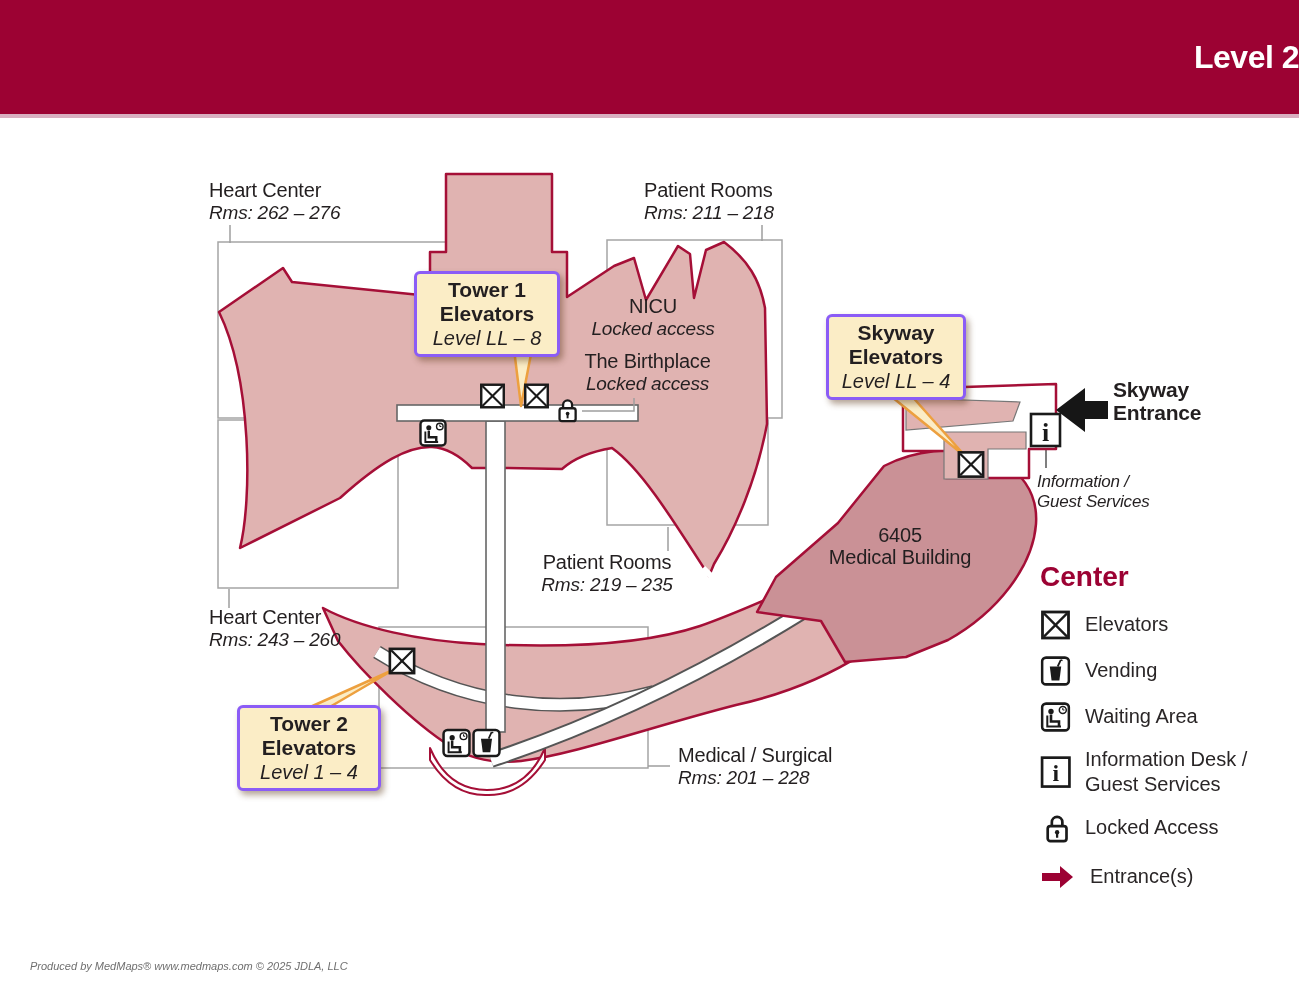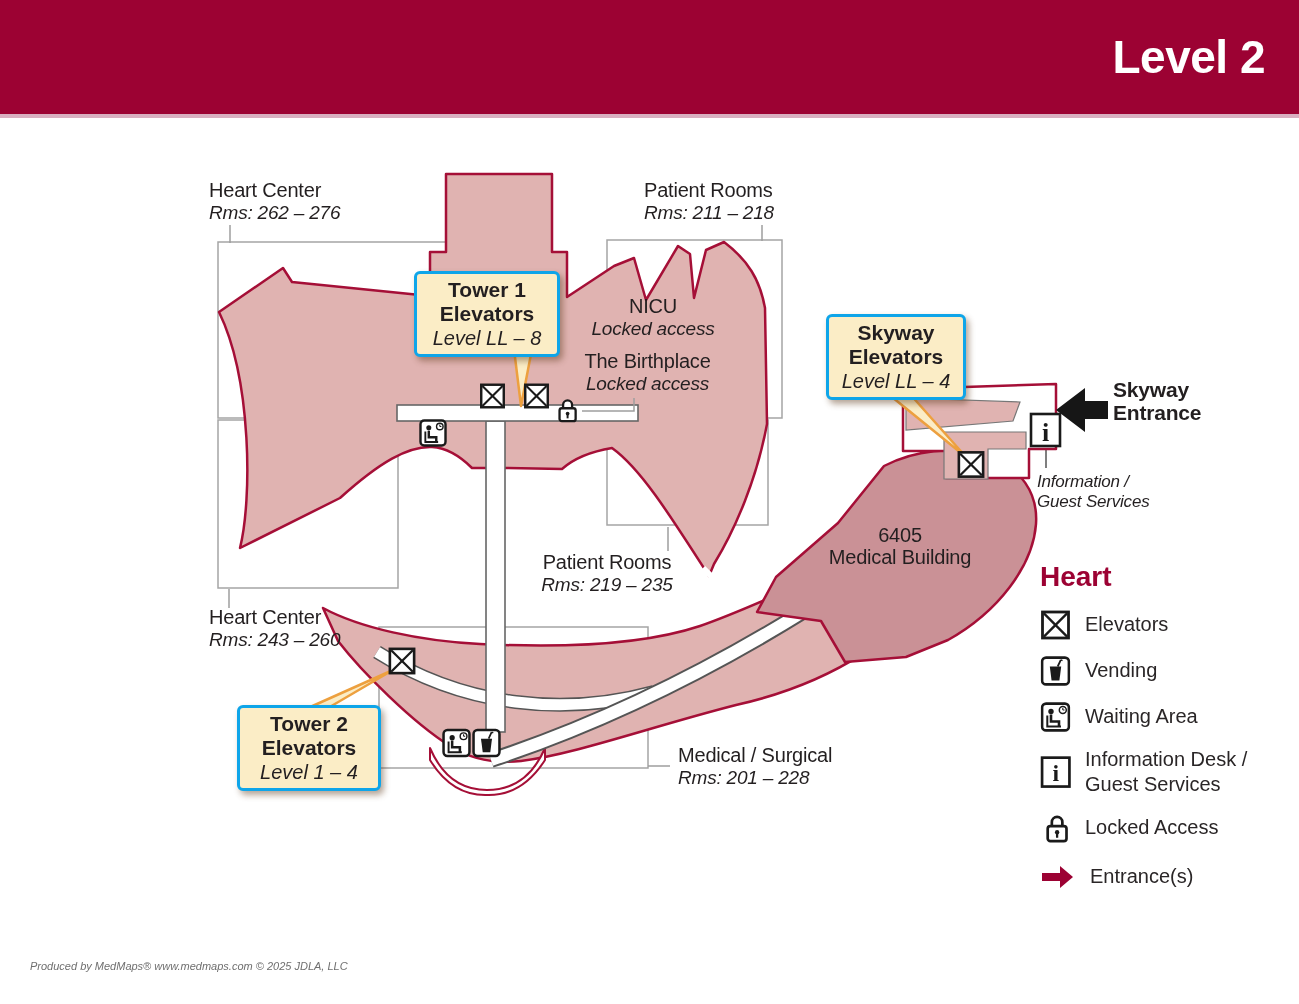--- a/index.html
+++ b/index.html
@@ -1,26 +1,26 @@
 <!DOCTYPE html>
 <html><head>
 <meta charset="utf-8">
 <style>
   html,body{margin:0;padding:0;background:#fff;}
   .stage{position:relative;width:1299px;height:1004px;overflow:hidden;background:#fff;
          font-family:"Liberation Sans",sans-serif;color:#231F20;}
   .header{position:absolute;left:0;top:0;width:100%;height:114px;background:#9C0233;
           border-bottom:4px solid #D9AFC0;display:flex;align-items:center;justify-content:flex-end;z-index:4;}
-  .header-title{color:#fff;font-weight:700;font-size:46px;letter-spacing:-0.5px;padding-right:34px;}
+  .header-title{color:#fff;font-weight:700;font-size:32px;letter-spacing:-0.5px;}
   #map-svg{position:absolute;left:0;top:0;z-index:1;}
   .map-label{position:absolute;z-index:2;color:#231F20;letter-spacing:-0.2px;}
   .ml-title{font-weight:400;font-size:20px;line-height:23px;}
   .ml-sub{font-style:italic;font-size:19px;line-height:22px;}
   .center{text-align:center;}
-  .callout{position:absolute;z-index:3;background:#FBEDC6;border:3px solid #0ea5e9;border-radius:6px;
+  .callout{position:absolute;z-index:3;background:#FBEDC6;border:3px solid #8b5cf6;border-radius:6px;
            box-shadow:3px 4px 6px rgba(90,55,25,.45);text-align:center;padding:4px 4px;}
   .co-b{font-weight:700;font-size:21px;line-height:24px;}
   .co-i{font-style:italic;font-size:20px;line-height:24px;}
   .legend{position:absolute;left:1040px;top:561px;width:250px;z-index:2;}
   .legend-title{color:#9C0233;font-weight:700;font-size:28px;margin-bottom:16px;}
   .legend-row{display:flex;align-items:center;gap:14px;margin-bottom:15px;min-height:31px;}
   .legend-label{font-size:20px;line-height:25px;color:#2A2627;}
   .credit{position:absolute;left:30px;top:960px;font-size:11px;font-style:italic;color:#6F6F6F;z-index:2;}
   .skyway-label .l1{font-weight:700;font-size:21px;line-height:23px;}
   .skyway-label .l2{font-weight:700;font-size:21px;line-height:23px;}
@@ -204,21 +204,21 @@
     <div class="co-i">Level LL – 4</div>
   </div>
 
   <div class="callout" style="left:237px;top:705px;width:130px;">
     <div class="co-b">Tower 2</div>
     <div class="co-b">Elevators</div>
     <div class="co-i">Level 1 – 4</div>
   </div>
 
   <div class="legend">
-    <div class="legend-title">Heart</div>
+    <div class="legend-title">Center</div>
 
     <div class="legend-row">
       <svg width="31" height="30" viewBox="0 0 30 30">
           <use href="#sym-elevator"></use>
         </svg>
       <span class="legend-label">Elevators</span>
     </div>
 
     <div class="legend-row">
       <svg width="31" height="30" viewBox="0 0 30 30">

